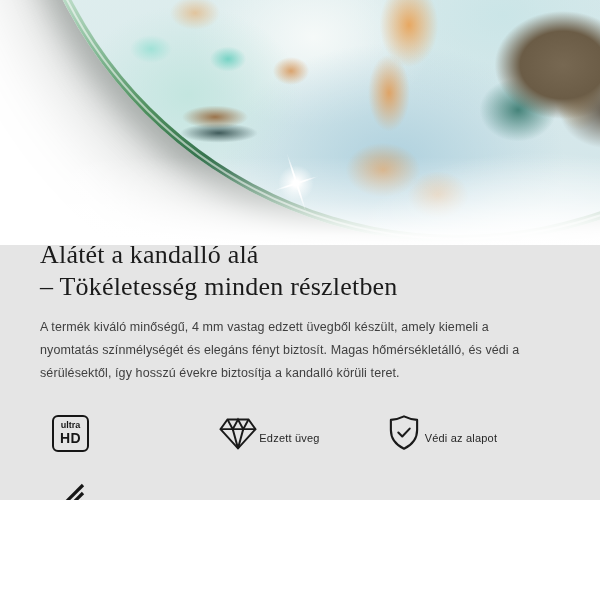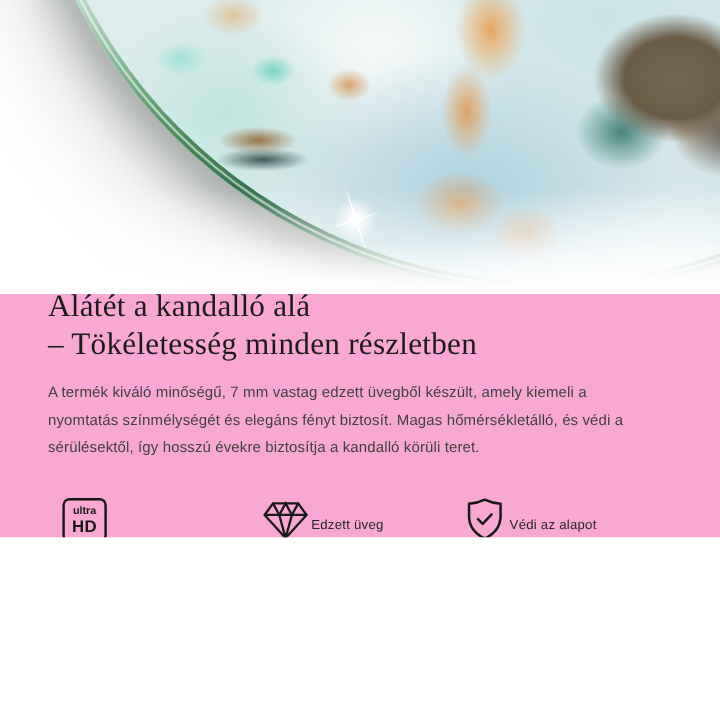--- a/index.html
+++ b/index.html
@@ -1,16 +1,16 @@
 <!DOCTYPE html>
 <html><head>
 <meta charset="utf-8">
 <style>
   html,body{margin:0;padding:0;background:#fff;}
-  .page{position:relative;width:600px;height:448px;background:#f9a8d4;overflow:hidden;
+  .page{position:relative;width:600px;height:500px;background:#e5e5e5;overflow:hidden;
         font-family:"Liberation Sans",sans-serif;}
 
   
   .hero{position:relative;width:600px;height:245px;overflow:hidden;background:#ffffff;}
   .glass{position:absolute;left:15px;top:-643px;width:886px;height:886px;border-radius:50%;
          background:linear-gradient(to bottom,
             #e6f3ea 55%, #cfe8d8 70%, #8abd9b 78%, #4f8f5e 85%, #2e6b49 92%, #7fae90 98%);
          box-shadow:-14px 20px 28px -6px rgba(90,100,95,.38),
                     -30px 48px 70px -10px rgba(125,133,129,.30);}
   .glass::after{content:"";position:absolute;inset:3px;border-radius:50%;
@@ -87,21 +87,21 @@
     <div class="sparkle"></div>
     <div class="hero-fade"></div>
   </div>
 
   <div class="content">
     <h1>
       <span>Alátét a kandalló alá</span><br>
       <span>– Tökéletesség minden részletben</span>
     </h1>
 
-    <p class="desc">A termék kiváló minőségű, 7 mm vastag edzett üvegből készült, amely kiemeli a nyomtatás színmélységét és elegáns fényt biztosít. Magas hőmérsékletálló, és védi a sérülésektől, így hosszú évekre biztosítja a kandalló körüli teret.</p>
+    <p class="desc">A termék kiváló minőségű, 4 mm vastag edzett üvegből készült, amely kiemeli a nyomtatás színmélységét és elegáns fényt biztosít. Magas hőmérsékletálló, és védi a sérülésektől, így hosszú évekre biztosítja a kandalló körüli teret.</p>
 
     <div class="features">
 
 
       <div class="feature">
         <div class="icon-box">
           <div class="uhd">
             <span class="t1">ultra</span>
             <span class="t2">HD</span>
           </div>

